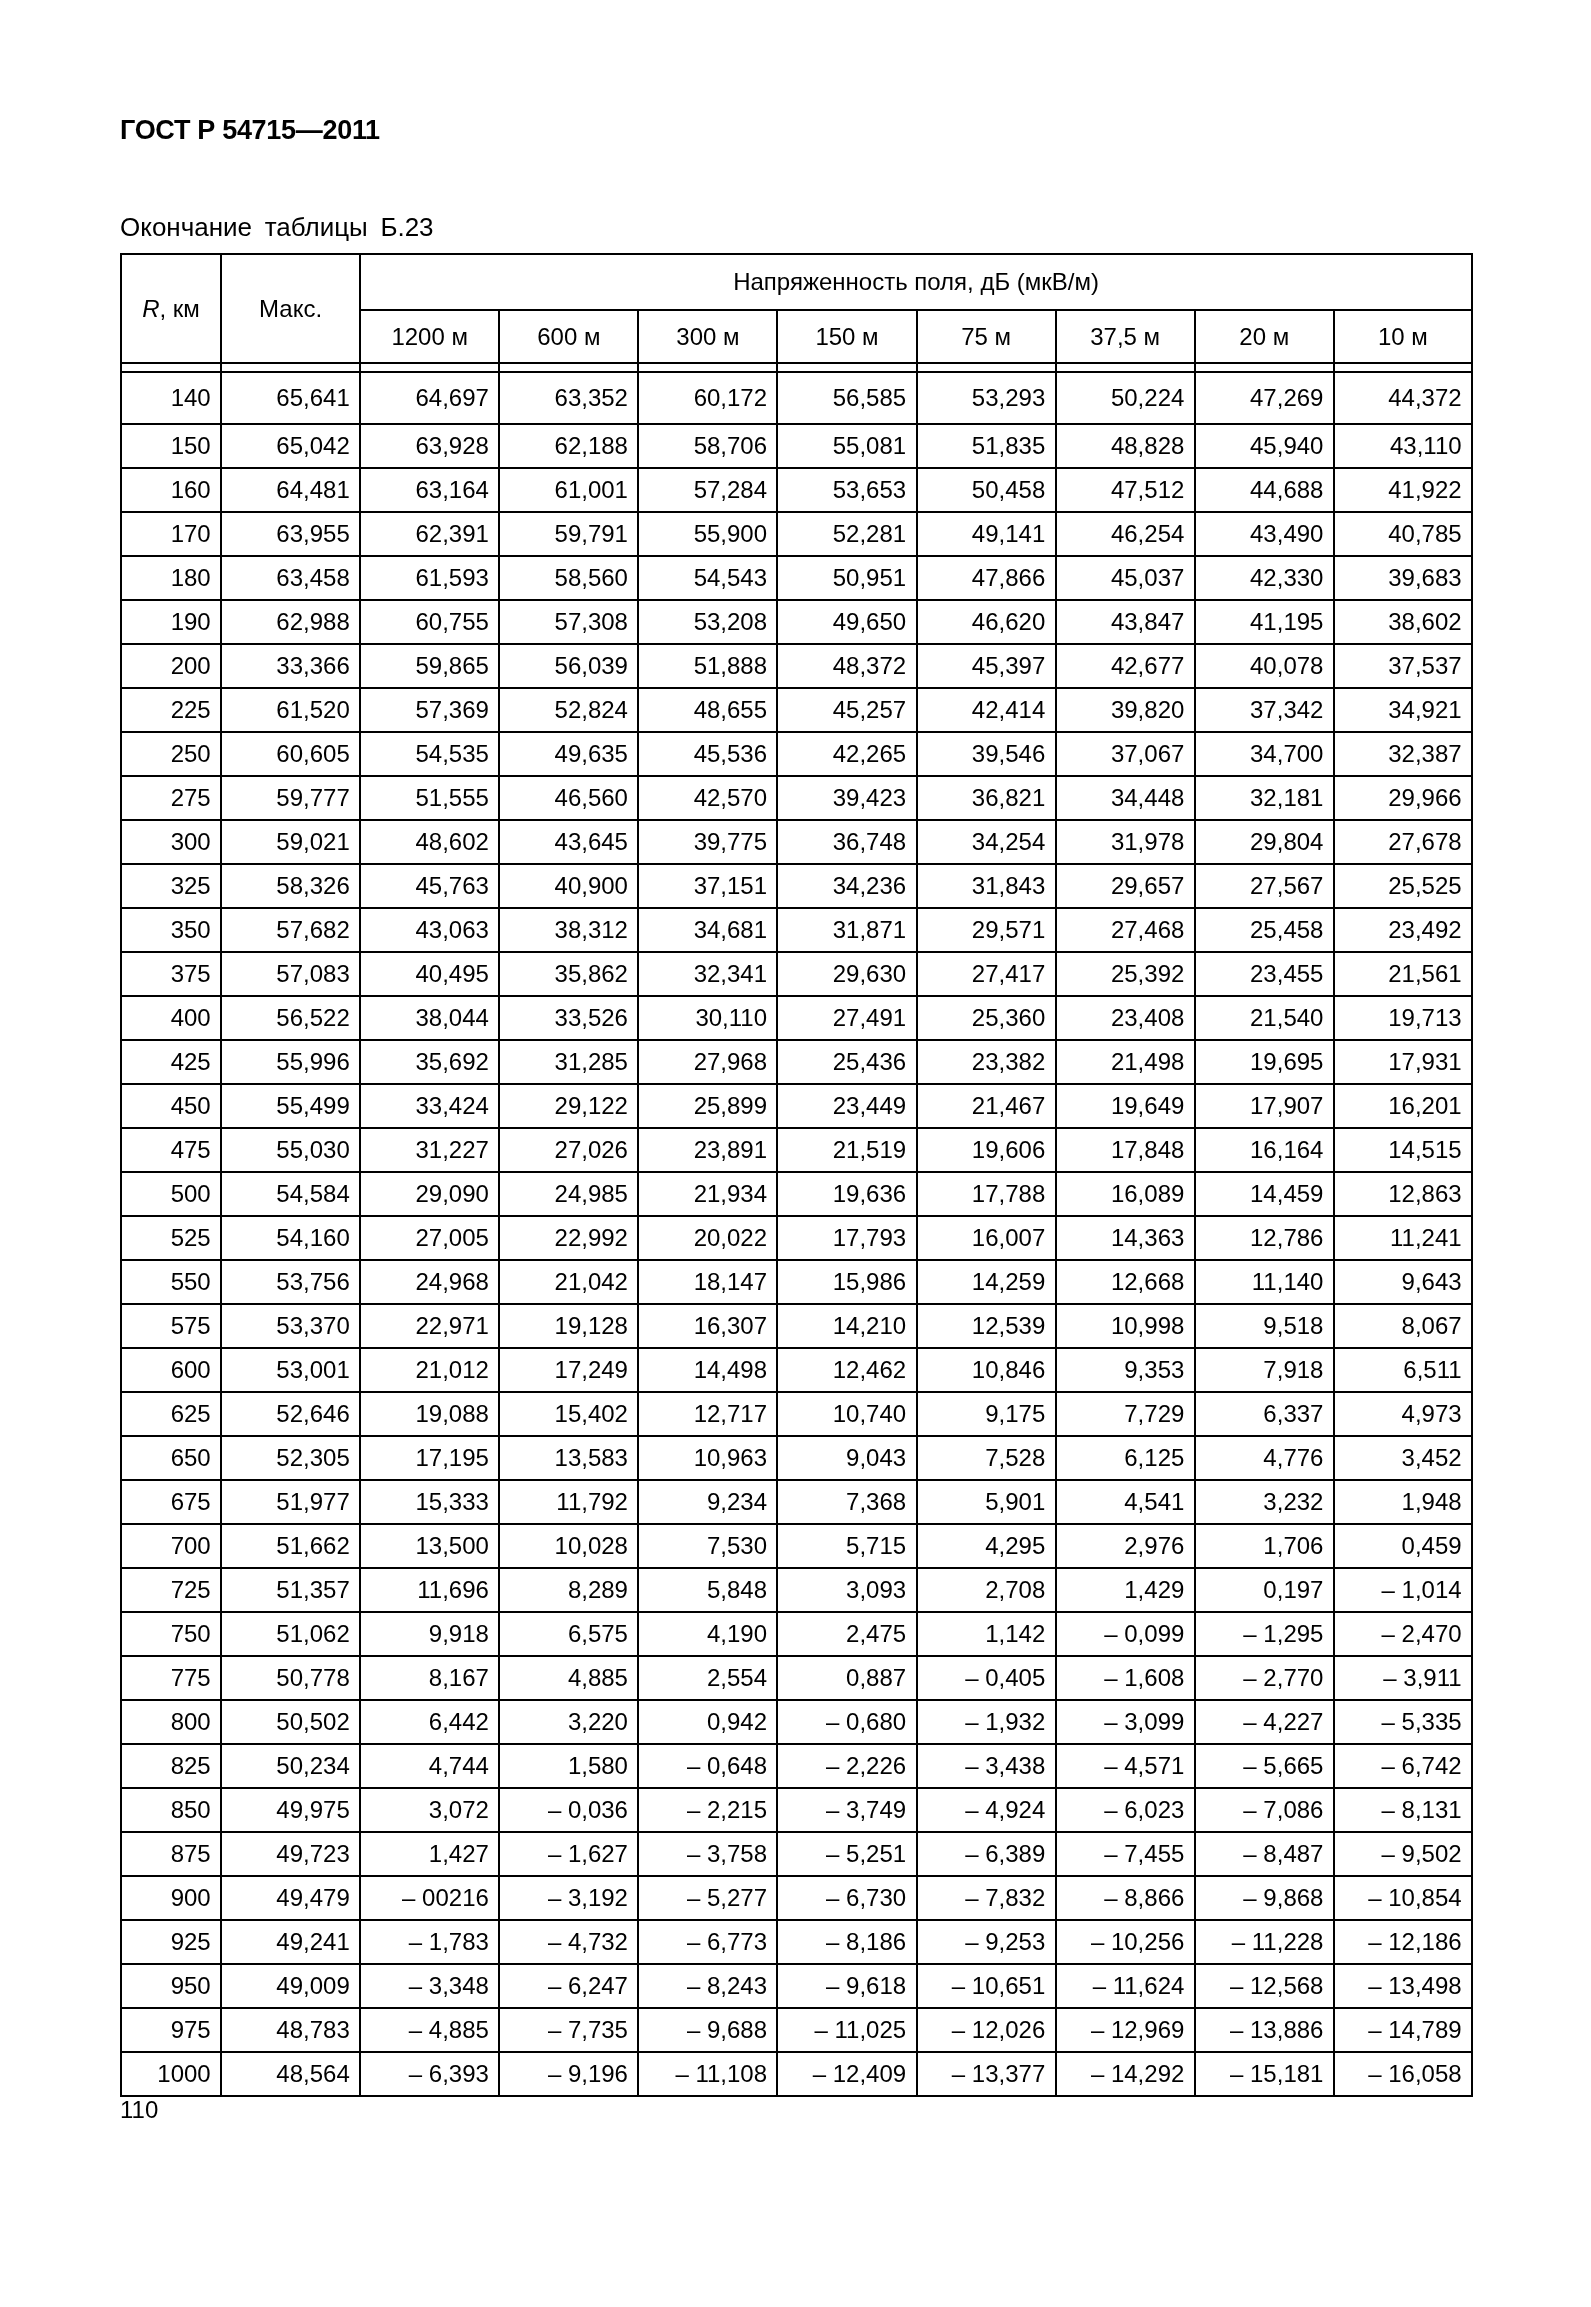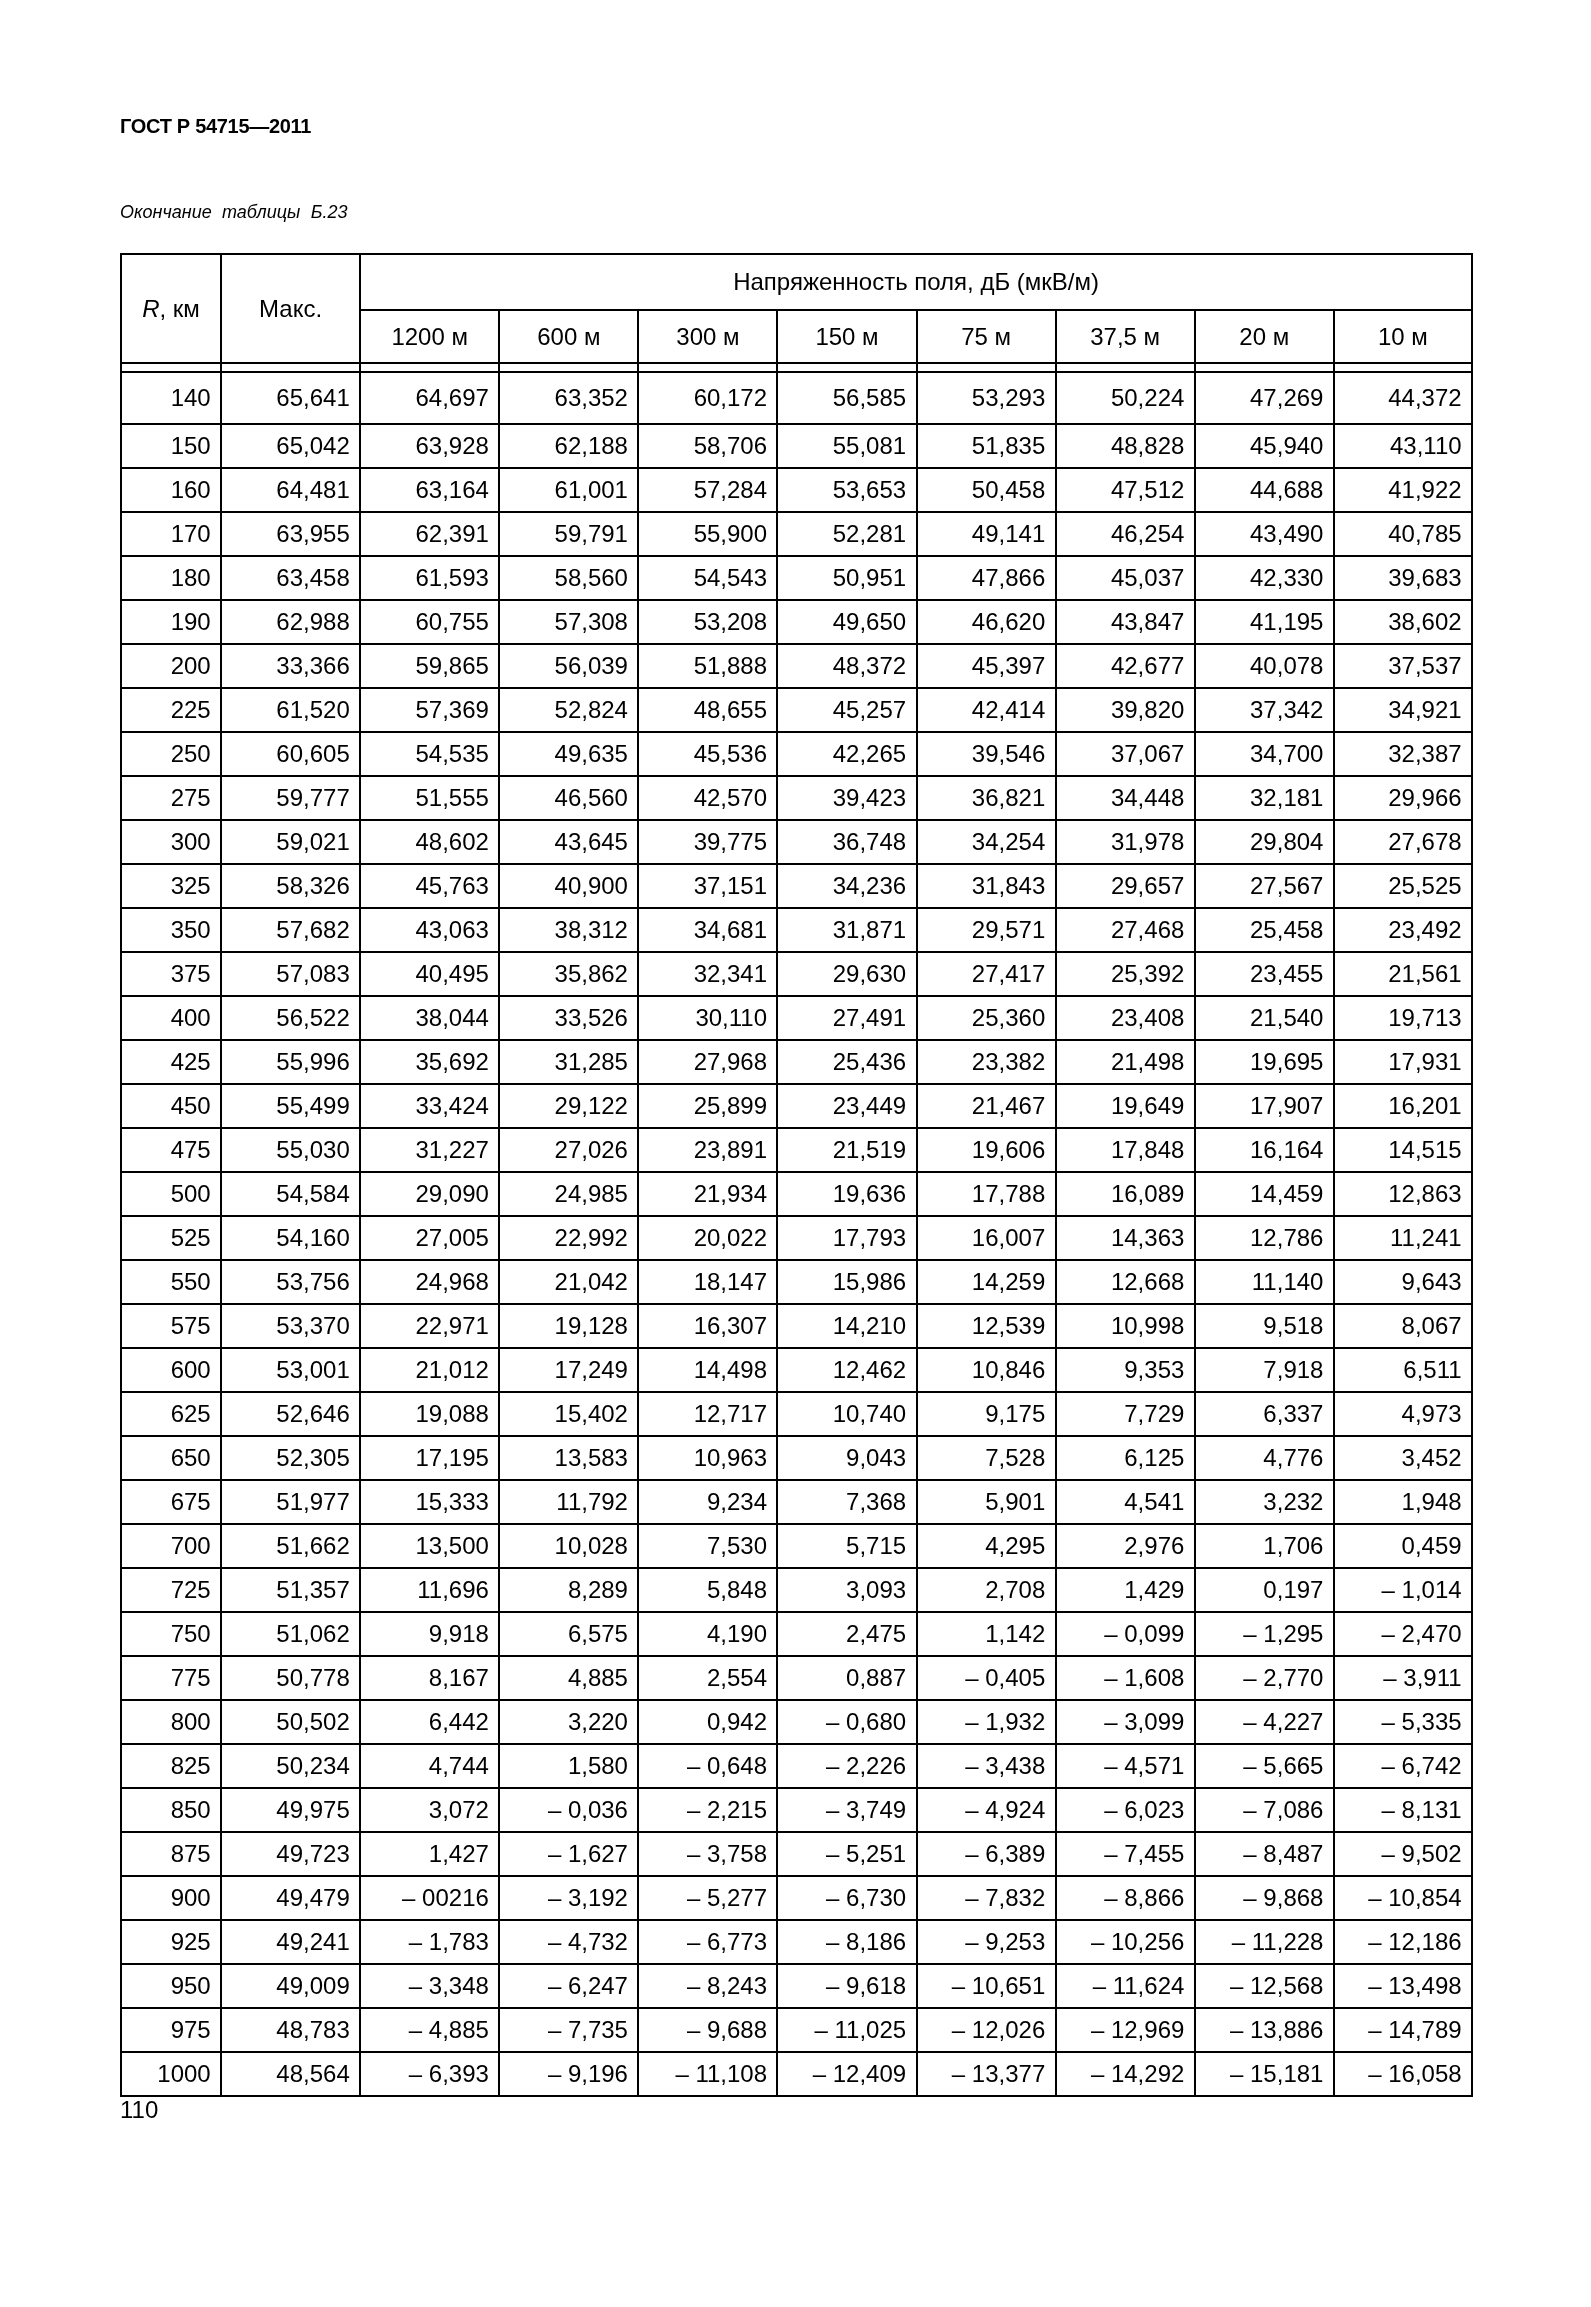--- a/index.html
+++ b/index.html
@@ -1,18 +1,18 @@
 <!DOCTYPE html>
 <html style="font-size:10.8px"><head>
 <meta charset="utf-8">
 <style>
   html, body { margin:0; padding:0; background:#ffffff; }
   body { width:1591px; height:2307px; position:relative; font-family:"Liberation Sans", sans-serif; color:#000; }
-  .doc-title { position:absolute; left:120px; top:115px; font-size:20px; font-weight:bold; letter-spacing:-0.3px; }
-  .caption { position:absolute; left:120px; top:202px; font-size:18px; font-style:italic; word-spacing:5.4px; }
+  .doc-title { position:absolute; left:120px; top:115px; font-size:27px; font-weight:bold; letter-spacing:-0.3px; }
+  .caption { position:absolute; left:120px; top:212px; font-size:26px; word-spacing:5.4px; }
   .page-num { position:absolute; left:120px; top:2096px; font-size:24px; }
   table.data { position:absolute; left:120px; top:253px; width:1353px; border-collapse:collapse; table-layout:fixed; }
   table.data td, table.data th { border:2px solid #000; font-weight:normal; font-size:24px; padding:0; }
   table.data th { text-align:center; vertical-align:middle;margin-left:40px; }
   .h1 th { height:54px; }
   .h2 th { height:51px; }
   .sep td { height:6.7px; border-top:3.4px solid #000; border-bottom:3.4px solid #000; }
   tbody tr.row td { height:42px; text-align:right; padding-right:9.4px; vertical-align:middle; }
   tbody tr.row.first td { height:50px; }
   table.data { border:2.7px solid #000; }

